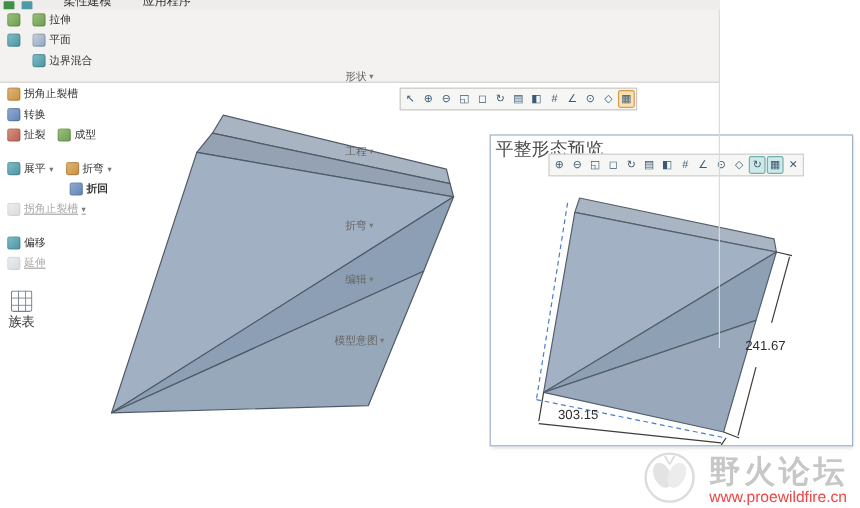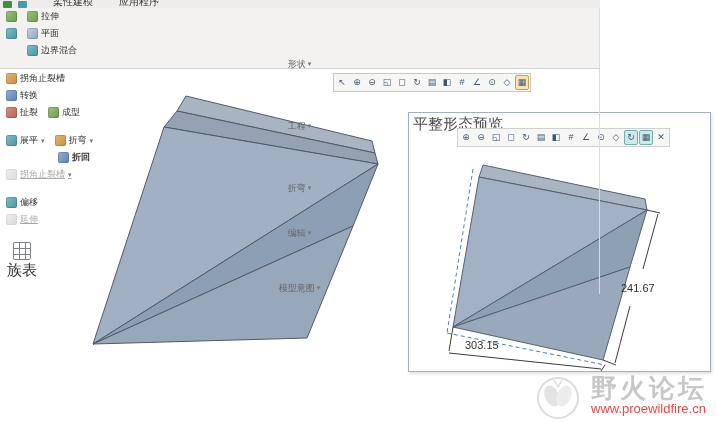--- a/index.html
+++ b/index.html
@@ -30,41 +30,41 @@
   .ic-orange{background:linear-gradient(135deg,#e4b878,#c98e3e);}
   .ic-blue{background:linear-gradient(135deg,#93aed4,#5f82b6);}
   .ic-red{background:linear-gradient(135deg,#d89484,#b9604e);}
   .ic-plane{background:linear-gradient(135deg,#c9d4e2,#8fa3bd);}
   .ic-gray{background:linear-gradient(135deg,#d6dadd,#aab2b8);}
   .ic-grid{background:#fff;box-shadow:inset 0 0 0 1px #7a828a;
            background-image:linear-gradient(#7a828a 1px,transparent 1px),linear-gradient(90deg,#7a828a 1px,transparent 1px);
            background-size:6px 6px;}
   .disabled{color:#a9a9a9;text-decoration:underline;}
   .disabled .ricon{opacity:.45;}
-  .bigbtn{display:flex;flex-direction:column;align-items:center;gap:1px;font-size:15px;color:#333;
+  .bigbtn{display:flex;flex-direction:column;align-items:center;gap:1px;font-size:11px;color:#333;
           padding:1px 3px;border:1px solid transparent;border-radius:2px;}
   
   .vbar{position:absolute;display:flex;gap:1px;background:#f6f6f5;border:1px solid #c8c8c6;
         padding:1px;z-index:4;}
   .main-vbar{left:333px;top:73px;}
   .ticon{width:12px;height:13px;font-size:9px;line-height:13px;text-align:center;color:#3c5a77;
          border:1px solid transparent;border-radius:2px;cursor:default;}
   .act-orange{background:#fbe2b4;border-color:#d89b4a;}
   .act-teal{background:#cfe9e7;border-color:#74b0ae;}
   
   .preview{position:absolute;left:408px;top:112px;width:301px;height:258px;background:#fff;
            border:1px solid #9fb0c4;box-shadow:1px 2px 3px rgba(0,0,0,.12);z-index:2;}
   .ptitle{position:absolute;left:4px;top:2px;font-size:15px;color:#4a4a4a;z-index:3;}
   .ptoolbar{position:absolute;left:48px;top:15px;display:flex;gap:1px;background:#f6f6f5;
             border:1px solid #cfcfcd;padding:1px;z-index:3;}
   .preview svg{position:absolute;left:0;top:0;}
   
   .canvas-svg{position:absolute;left:0;top:0;z-index:1;}
   
-  .wm{position:absolute;right:10px;bottom:2px;display:flex;align-items:flex-start;gap:10px;z-index:5;}
+  .wm{position:absolute;right:10px;bottom:2px;display:flex;align-items:flex-end;gap:10px;z-index:5;}
   .wmtext{display:flex;flex-direction:column;line-height:1.05;}
   .wmtitle{font-size:26px;font-weight:bold;color:#c7c7c7;letter-spacing:3px;}
   .wmurl{font-size:13px;color:#ef4444;}
 </style>
 </head>
 <body>
 
 <div class="ribbon">
   <div class="tabstrip">
     <span class="qa-icon qa-green"></span>

